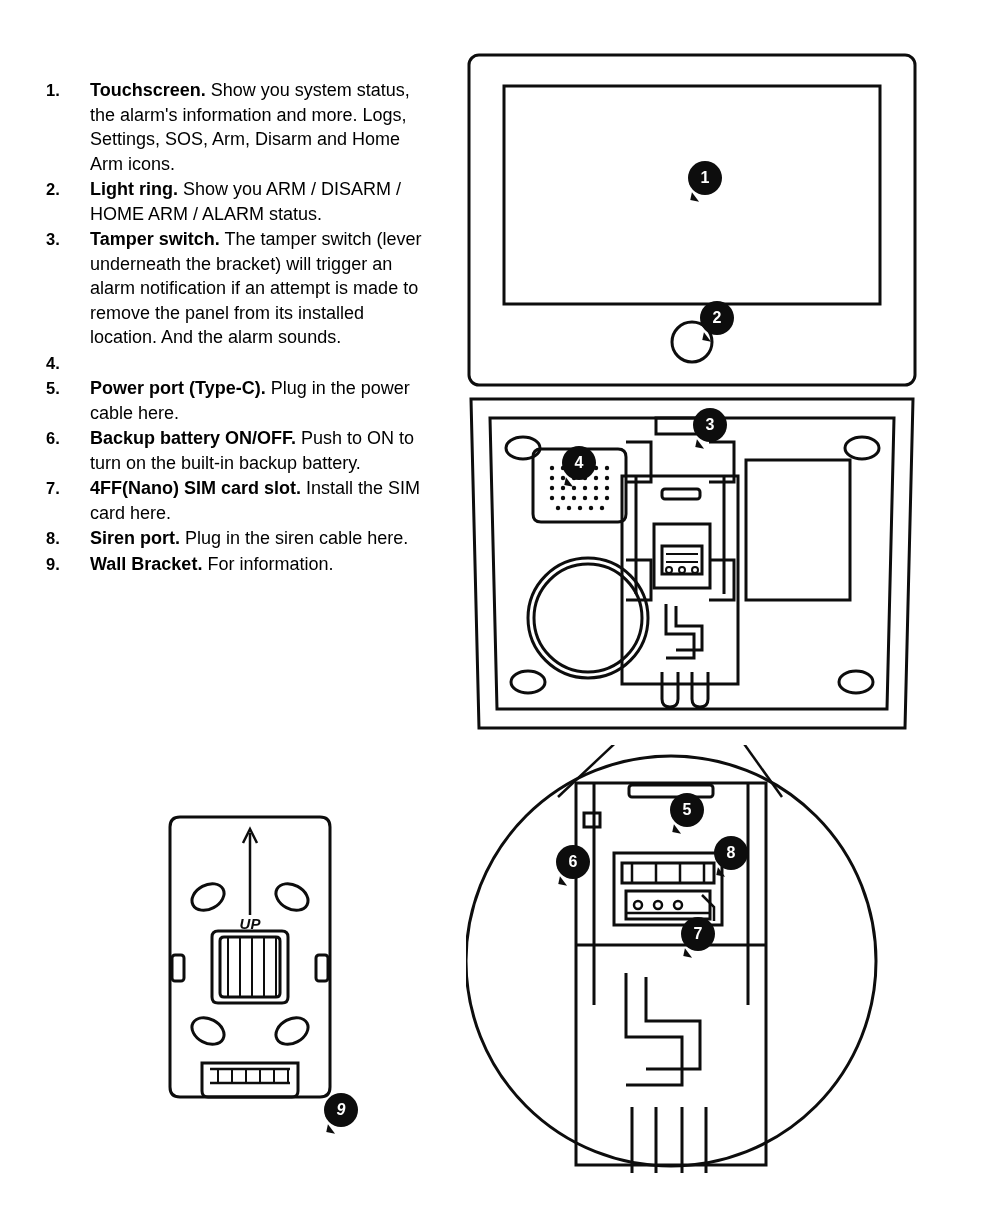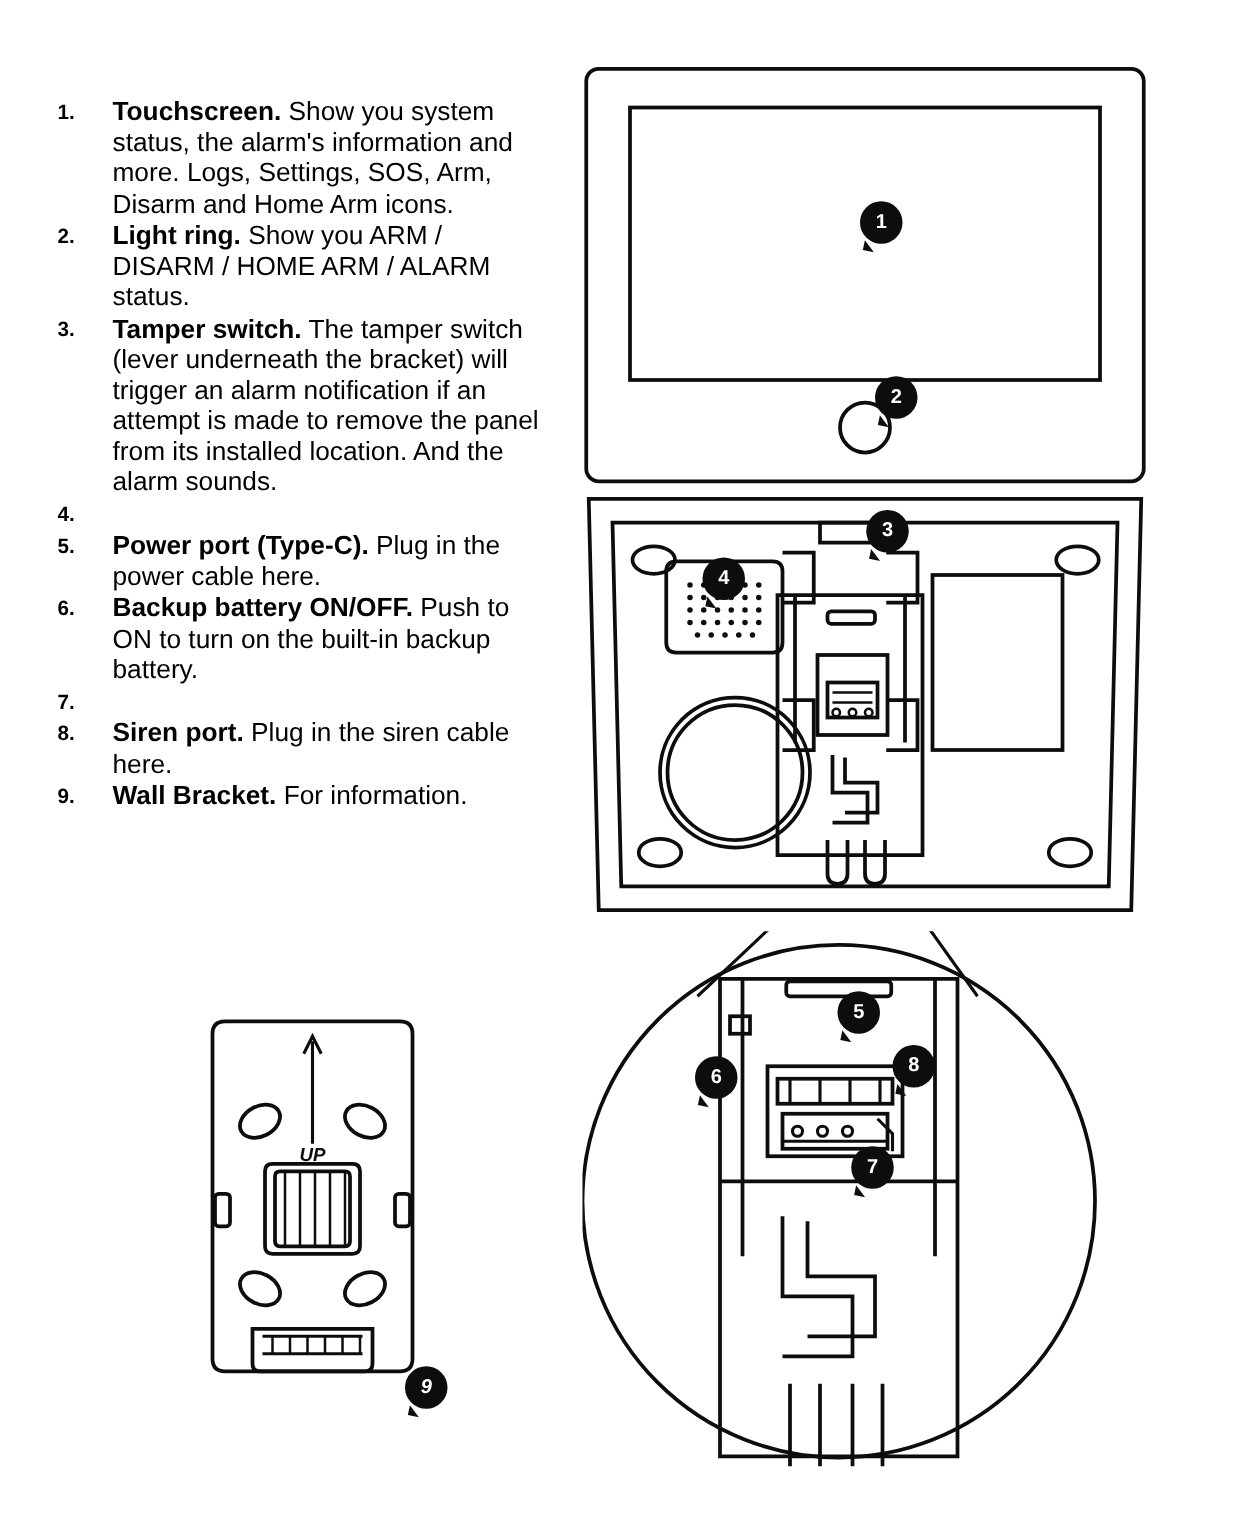--- a/index.html
+++ b/index.html
@@ -29,21 +29,21 @@
     margin-bottom: 1px;
   }
   .legend-num {
     width: 44px;
     flex: 0 0 44px;
     font-size: 16.5px;
     font-weight: bold;
     line-height: 24.5px;
   }
   .legend-text {
-    font-size: 21px;
+    font-size: 18px;
     line-height: 24.5px;
     text-align: left;
   }
   .legend-text b {
     font-weight: bold;
   }
 
   
   .callout {
     position: absolute;
@@ -112,20 +112,21 @@
     <div class="legend-text"><b>Power port (Type-C).</b> <span>Plug in the power cable here.</span></div>
   </div>
 
   <div class="legend-item">
     <div class="legend-num">6.</div>
     <div class="legend-text"><b>Backup battery ON/OFF.</b> <span>Push to ON to turn on the built-in backup battery.</span></div>
   </div>
 
   <div class="legend-item">
     <div class="legend-num">7.</div>
+    <div class="legend-text"><b>4FF(Nano) SIM card slot.</b> <span>Install the SIM card here.</span></div>
   </div>
 
   <div class="legend-item">
     <div class="legend-num">8.</div>
     <div class="legend-text"><b>Siren port.</b> <span>Plug in the siren cable here.</span></div>
   </div>
 
   <div class="legend-item">
     <div class="legend-num">9.</div>
     <div class="legend-text"><b>Wall Bracket.</b> <span>For information.</span></div>

